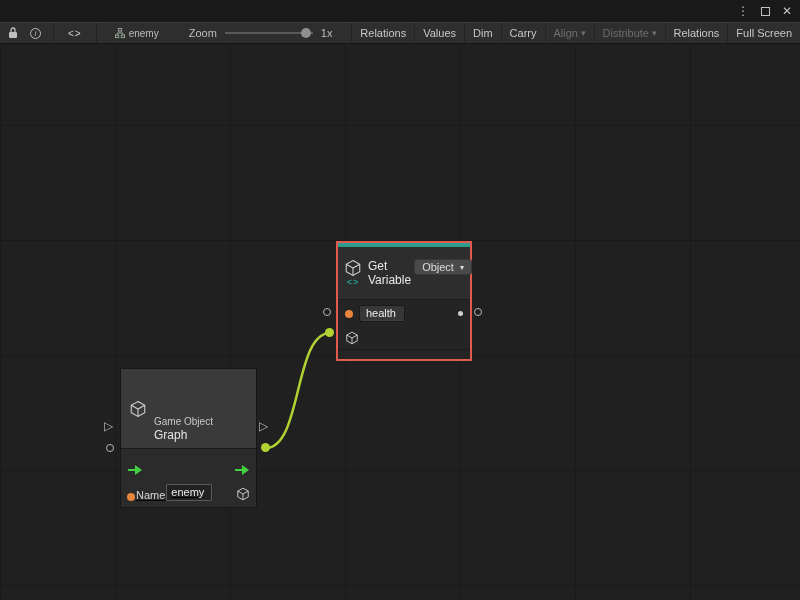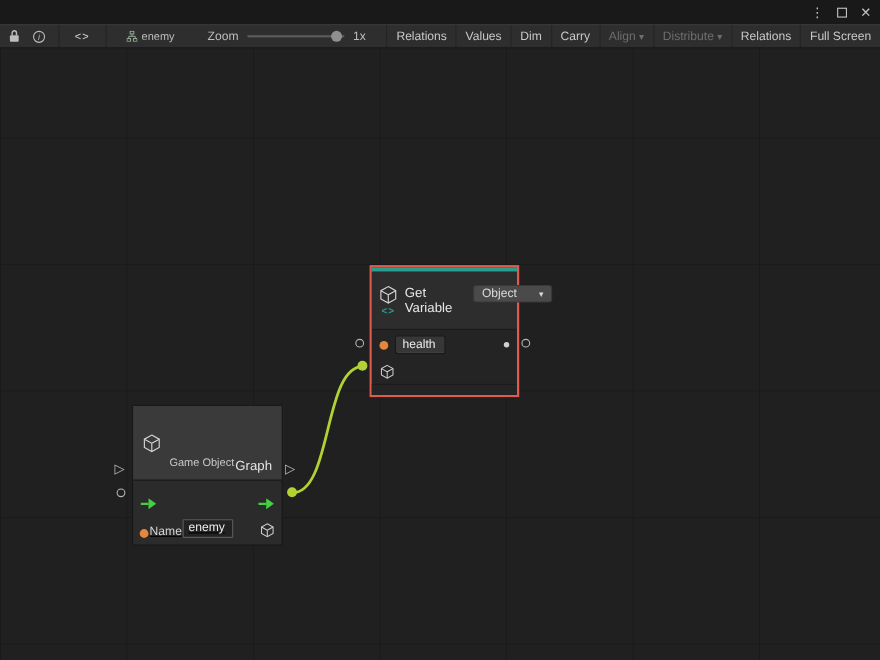--- a/index.html
+++ b/index.html
@@ -62,38 +62,38 @@
 
   
   .gvnode { position:absolute; left:336px; top:197px; width:136px;
             border:2px solid var(--selection,#e05a50); background:#2a2a2a; }
   .accent { height:4px; background:var(--variable-accent,#2a9d8f); }
   .gv-head { height:52px; display:flex; align-items:center; gap:6px; padding:0 6px; background:#2d2d2d; }
   .icon-col { display:flex; flex-direction:column; align-items:center; width:26px; }
   .badge { font-size:9px; font-weight:bold; color:var(--variable-accent,#2a9d8f); letter-spacing:1px; }
   .head-col { display:flex; flex-direction:row; gap:3px; align-items:flex-start; }
   .gv-title { font-size:12px; color:#e8e8e8; }
-  .ddbtn { display:flex; align-items:center; gap:20px; background:#4a4a4a; border:1px solid #393939;
-           border-radius:3px; padding:1px 7px; font-size:11px; color:#dcdcdc; cursor:default;margin-left:16px; }
+  .ddbtn { display:flex; align-items:center; gap:6px; background:#4a4a4a; border:1px solid #393939;
+           border-radius:3px; padding:1px 7px; font-size:11px; color:#dcdcdc; cursor:default; }
   .ddbtn .caret { margin-left:0; font-size:8px; }
   .gv-body { background:#242424; }
   .prow { display:flex; align-items:center; height:27px; padding:0 7px; gap:6px; }
   .prow2 { display:flex; align-items:center; height:22px; padding:0 7px; }
   .field { display:flex; align-items:stretch; height:17px; background:#373737;
            border:1px solid #1a1a1a; border-radius:2px; overflow:hidden;flex-direction:column; }
   .field-text { font-size:11px; color:#ececec; padding:1px 6px; min-width:44px; }
   .field-caret { display:flex; align-items:center; padding:0 4px; border-left:1px solid #1a1a1a;
                  font-size:8px; color:#d0d0d0; background:#3f3f3f; }
   .gv-foot { height:9px; background:#242424; }
 
   
   .crnode { position:absolute; left:120px; top:324px; width:137px;
             border:1px solid #161616; background:#2b2b2b; }
   .cr-head { display:flex; align-items:center; gap:7px; padding:6px 8px; background:#3a3a3a; }
-  .cr-col { display:flex; flex-direction:row; gap:1px;margin-top:41px; }
+  .cr-col { display:flex; flex-direction:column; gap:1px;margin-top:41px; }
   .cr-cat { font-size:10px; color:#c8c8c8; }
   .cr-title { font-size:12px; color:#e4e4e4; }
   .crow { display:flex; align-items:flex-end; height:26px; padding:0 6px; gap:1px;text-decoration:underline; }
   .nlabel { font-size:11px; color:#d5d5d5; }
   .nfield { background:#222; border:1px solid #5a5a5a; padding:0 4px; font-size:11px;
             color:#ececec; height:17px; line-height:15px; min-width:46px; border-radius:1px; }
   .cr-foot { height:6px; }
   .arrow { flex:0 0 auto; }
 </style>
 </head>

